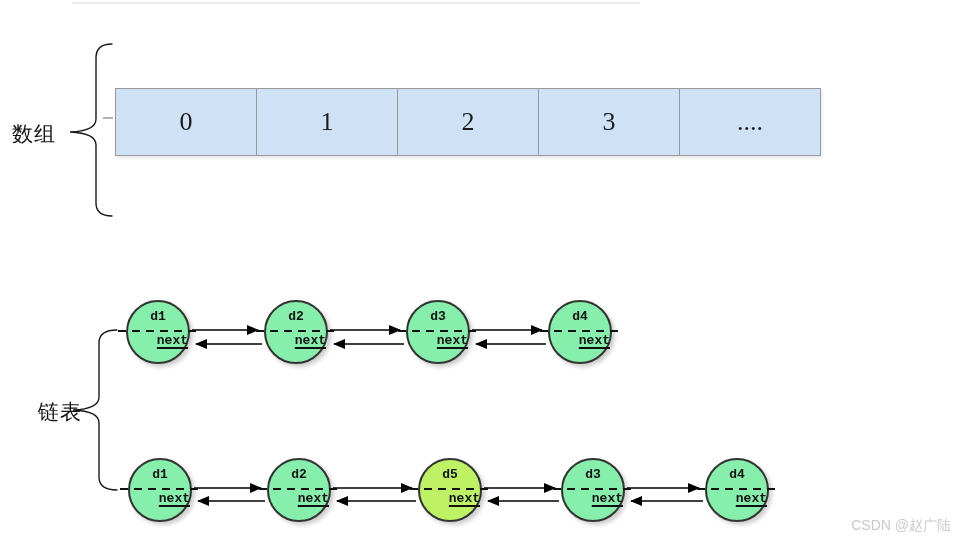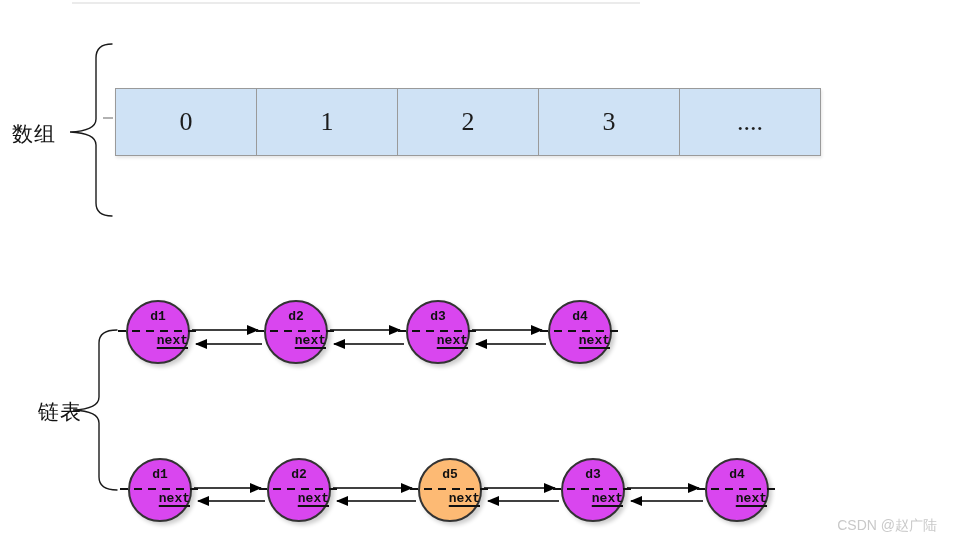--- a/index.html
+++ b/index.html
@@ -26,38 +26,38 @@
     border-left:1px solid #9A9A9A;
   }
   .cell:first-child{border-left:none;}
 
   
   .node{
     position:absolute;width:64px;height:64px;border-radius:50%;
     border:2px solid #333333;box-sizing:border-box;
     box-shadow:3px 3px 4px rgba(0,0,0,0.20);
   }
-  .node.orange{background:#d946ef;}
-  .node.purple{background:#fdba74;}
+  .node.orange{background:#86efac;}
+  .node.purple{background:#bef264;}
   .nid{
     position:absolute;top:7px;left:0;right:0;text-align:center;
     font-family:"Liberation Mono", monospace;font-weight:bold;font-size:13px;color:#111;
   }
   .ndash{
     position:absolute;top:28px;left:-10px;width:84px;height:2px;
     background:repeating-linear-gradient(90deg,#111111 0 8px,transparent 8px 14px);
   }
   .nfield{
     position:absolute;top:31px;left:0;right:0;text-align:right;
     font-family:"Liberation Mono", monospace;font-weight:bold;font-size:13px;color:#111;
     text-decoration:underline;text-underline-offset:3px;text-decoration-thickness:1.5px;
   }
 
   .watermark{
-    position:absolute;right:18px;top:517px;font-size:14px;color:#C9C9C9;
+    position:absolute;right:4px;top:517px;font-size:14px;color:#C9C9C9;
   }
 </style>
 </head>
 <body>
 
 <div id="canvas">
 
   <svg id="overlay" viewBox="0 0 955 546" xmlns="http://www.w3.org/2000/svg">
     <defs>
       <marker id="ah" markerUnits="userSpaceOnUse" markerWidth="12" markerHeight="10" refX="11" refY="5" orient="auto">

